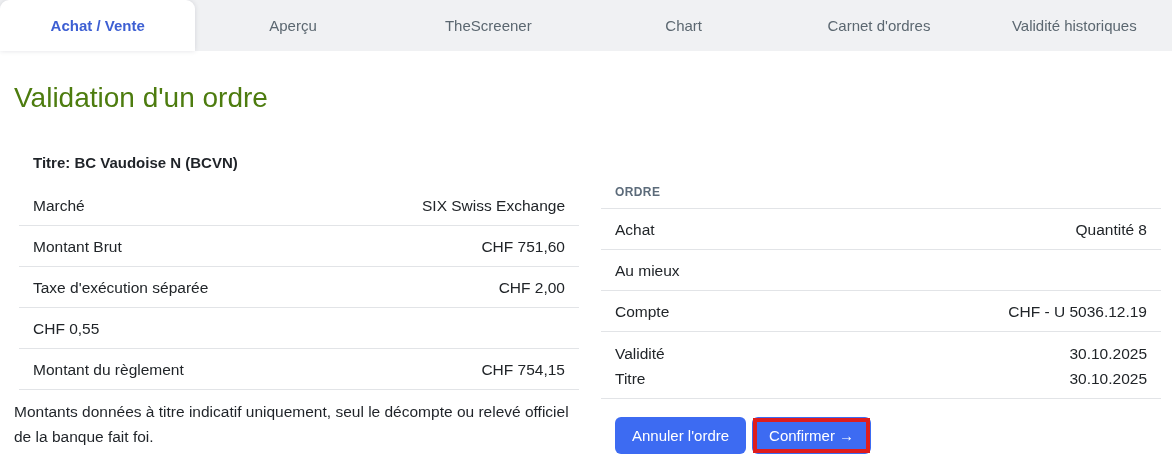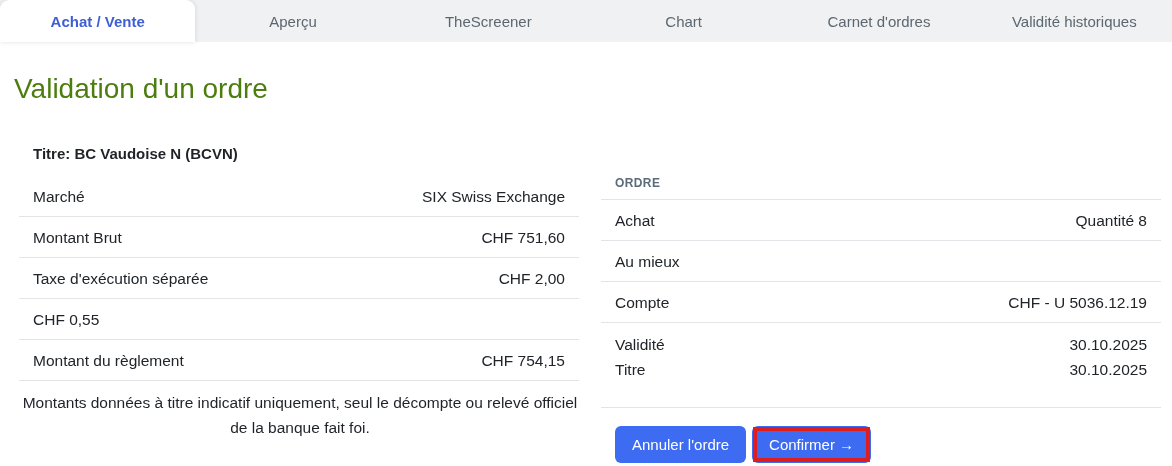--- a/index.html
+++ b/index.html
@@ -13,21 +13,21 @@
     --sechead:#5c6b7a;
   }
   *{box-sizing:border-box;margin:0;padding:0;}
   html,body{width:1172px;height:466px;overflow:hidden;}
   body{
     font-family:"Liberation Sans","DejaVu Sans",sans-serif;
     background:#ffffff;color:var(--text);
   }
   
   .tab-bar{
-    display:flex;height:42px;background:var(--tabbar-bg);
+    display:flex;height:51px;background:var(--tabbar-bg);
   }
   .tab{
     flex:1 1 0;display:flex;align-items:center;justify-content:center;
     font-size:15px;color:var(--muted);cursor:pointer;white-space:nowrap;
   }
   .tab.active{
     background:#ffffff;color:var(--accent);font-weight:bold;
     border-radius:9px 9px 0 0;
     box-shadow:0 0 5px rgba(40,50,70,0.14);
   }
@@ -49,24 +49,24 @@
   }
   .row{
     border-bottom:1px solid var(--border);
     padding:0 14px;min-height:41px;
     display:flex;flex-direction:column;justify-content:center;
   }
   .row .line{
     display:flex;justify-content:space-between;align-items:flex-end;
     font-size:15.5px;line-height:25px;color:var(--text);
   }
-  .row.multi{padding-top:9px;padding-bottom:25px;}
+  .row.multi{padding-top:9px;padding-bottom:7px;}
   .disclaimer{
     margin:9px 0 0 -5px;width:572px;
-    font-size:15.5px;line-height:25px;color:#1f2328;text-align:center;
+    font-size:15.5px;line-height:25px;color:#1f2328;
   }
   .actions{
     display:flex;gap:6px;margin-top:18px;padding-left:14px;
   }
   .btn{
     background:var(--btn-blue);color:#ffffff;border:none;cursor:pointer;
     font-family:inherit;font-size:15px;font-weight:500;
     padding:9px 17px;border-radius:6px;line-height:19px;
   }
   .btn.confirm{position:relative;}

